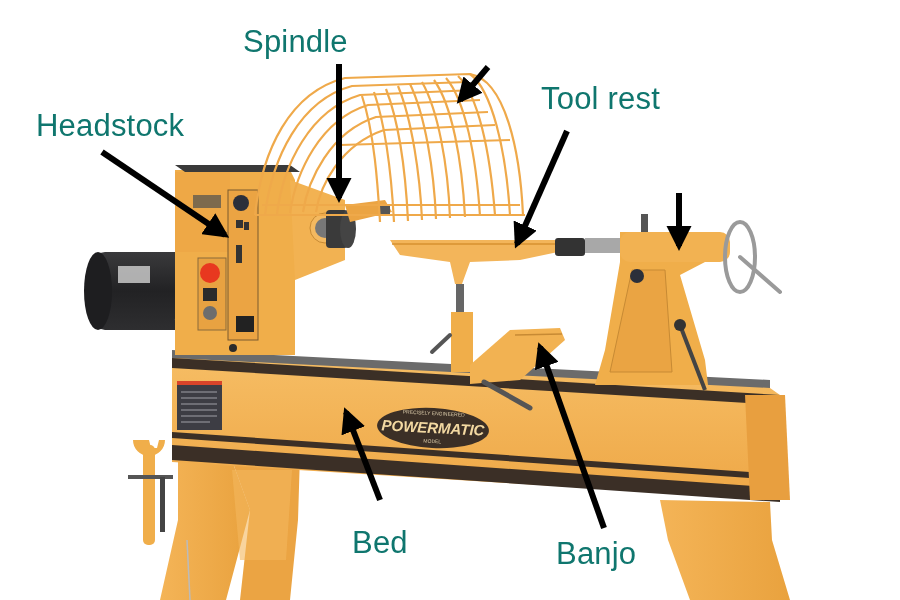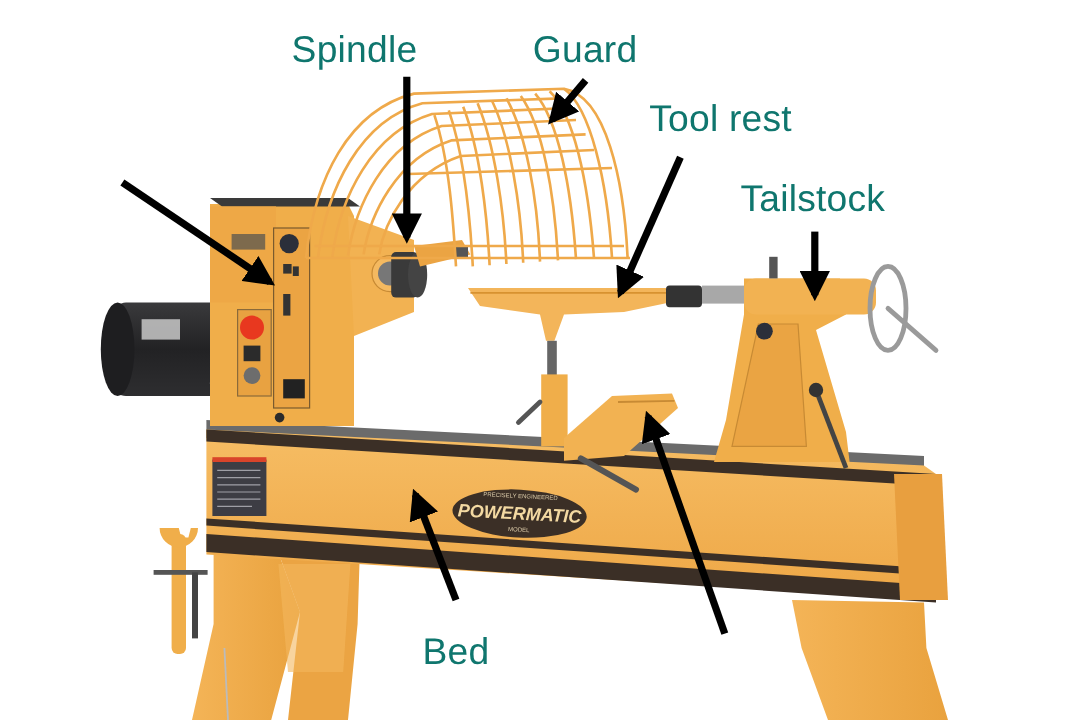--- a/index.html
+++ b/index.html
@@ -169,17 +169,17 @@
       <line x1="488" y1="67" x2="460" y2="100" marker-end="url(#ah)"></line>
       <line x1="567" y1="131" x2="517" y2="244" marker-end="url(#ah)"></line>
       <line x1="102" y1="152" x2="225" y2="235" marker-end="url(#ah)"></line>
       <line x1="679" y1="193" x2="679" y2="246" marker-end="url(#ah)"></line>
       <line x1="380" y1="500" x2="346" y2="412" marker-end="url(#ah)"></line>
       <line x1="604" y1="528" x2="540" y2="347" marker-end="url(#ah)"></line>
     </g>
   </svg>
 
   <div class="label" style="left:243px; top:26px;">Spindle</div>
-  <div class="label" style="left:444px; top:26px;">Guard</div>
   <div class="label" style="left:541px; top:83px;">Tool rest</div>
-  <div class="label" style="left:617px; top:150px;">Tailstock</div>
+  <div class="label" style="left:36px; top:110px;">Headstock</div>
   <div class="label" style="left:352px; top:527px;">Bed</div>
+  <div class="label" style="left:556px; top:538px;">Banjo</div>
 </div>
 
 </body></html>

